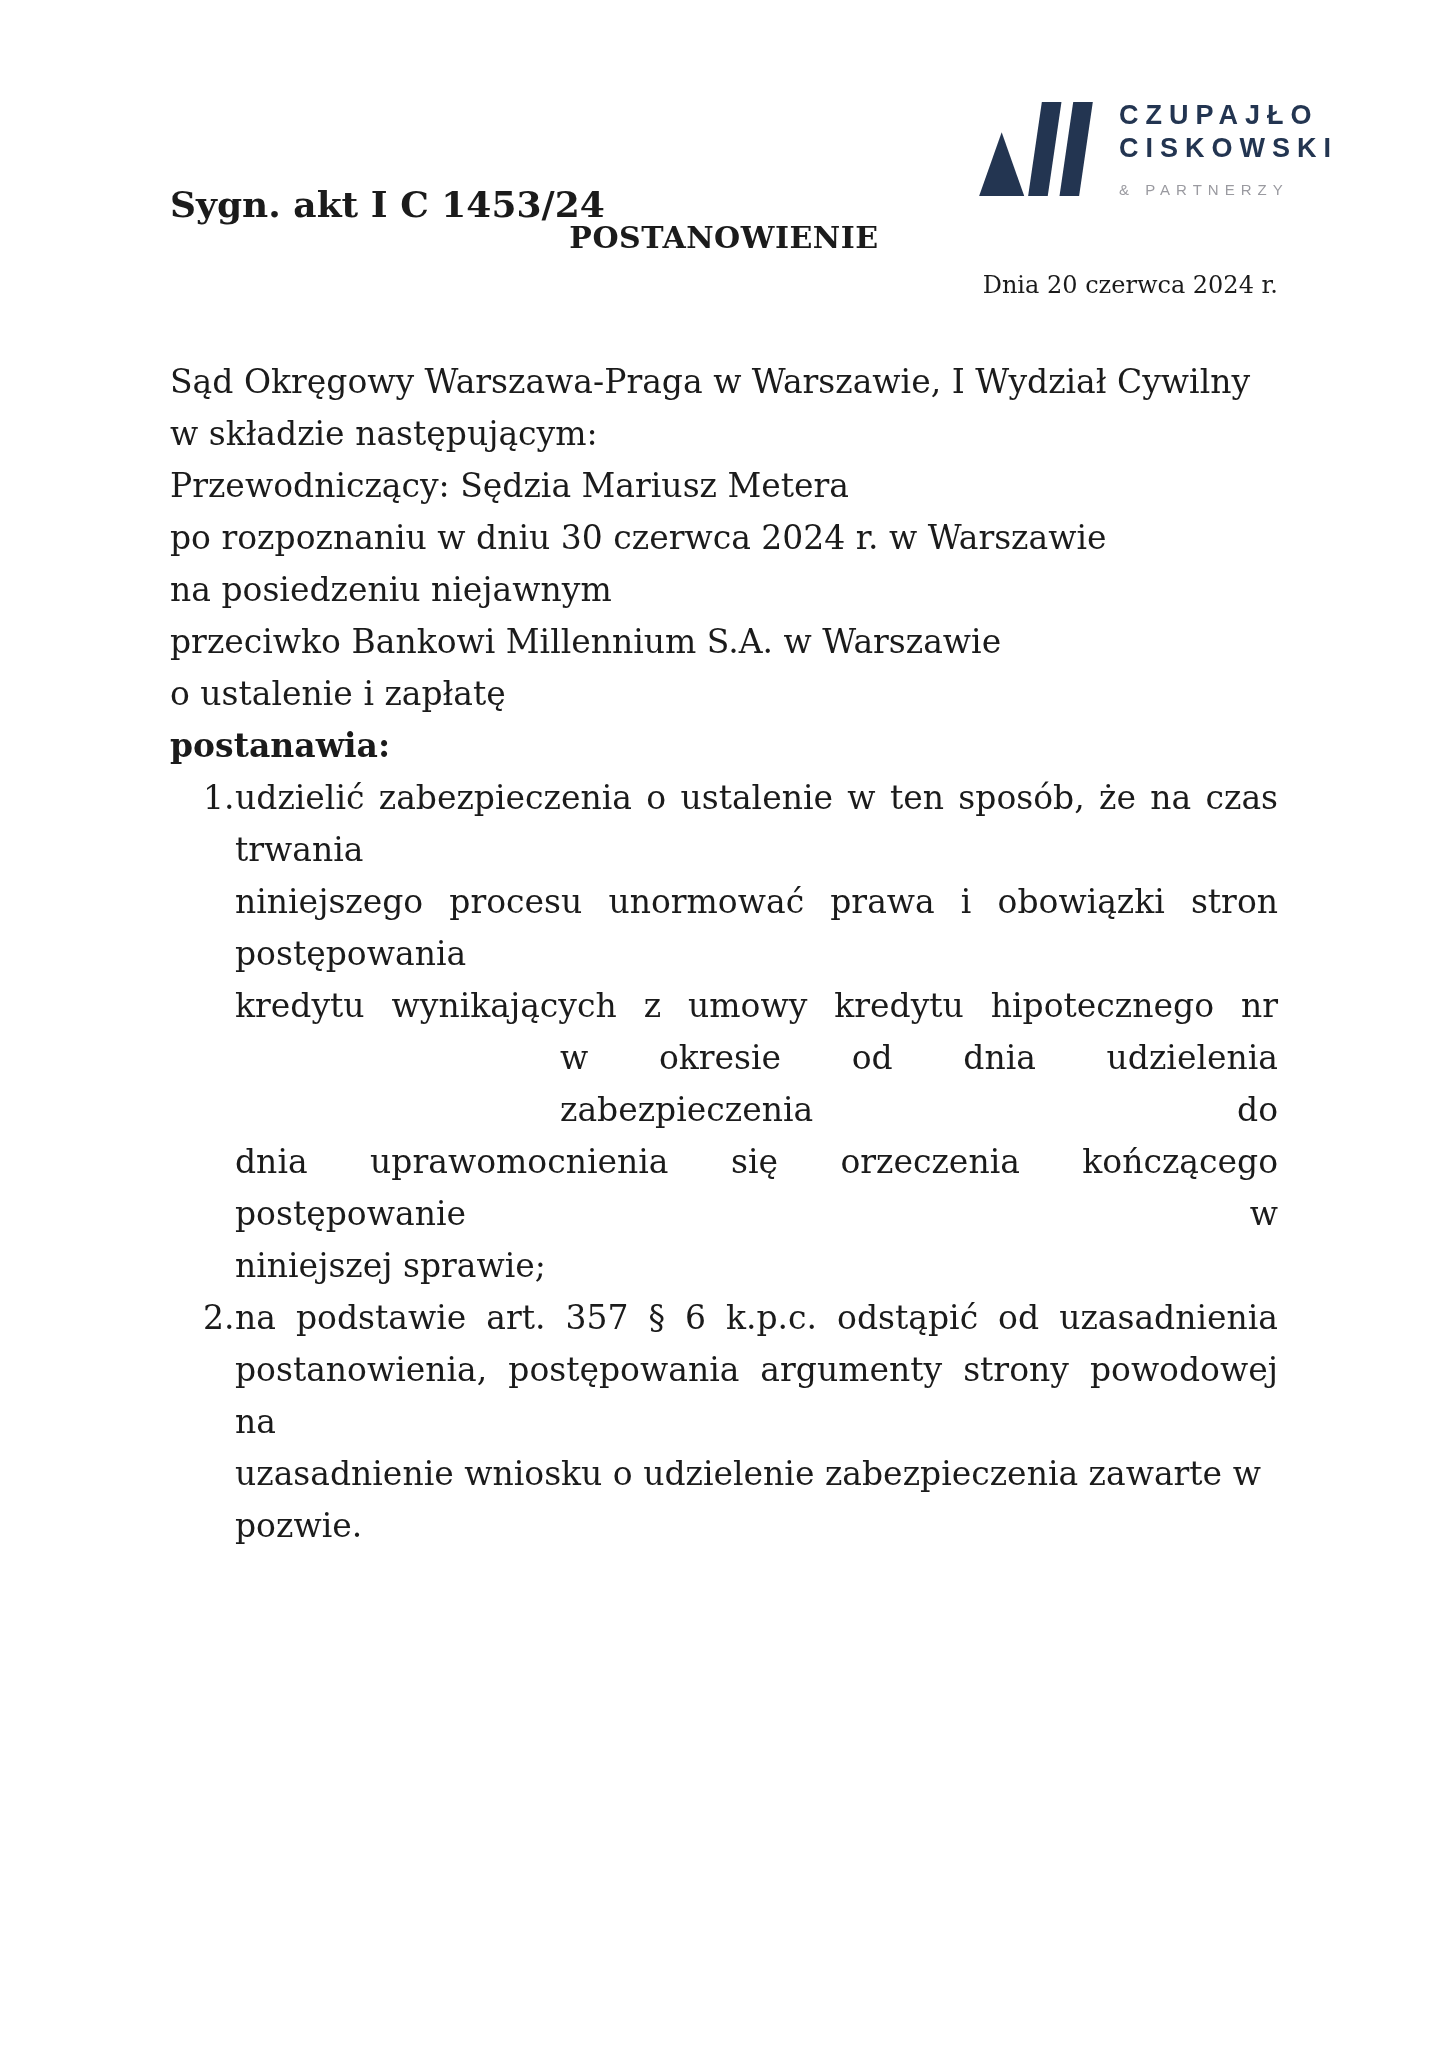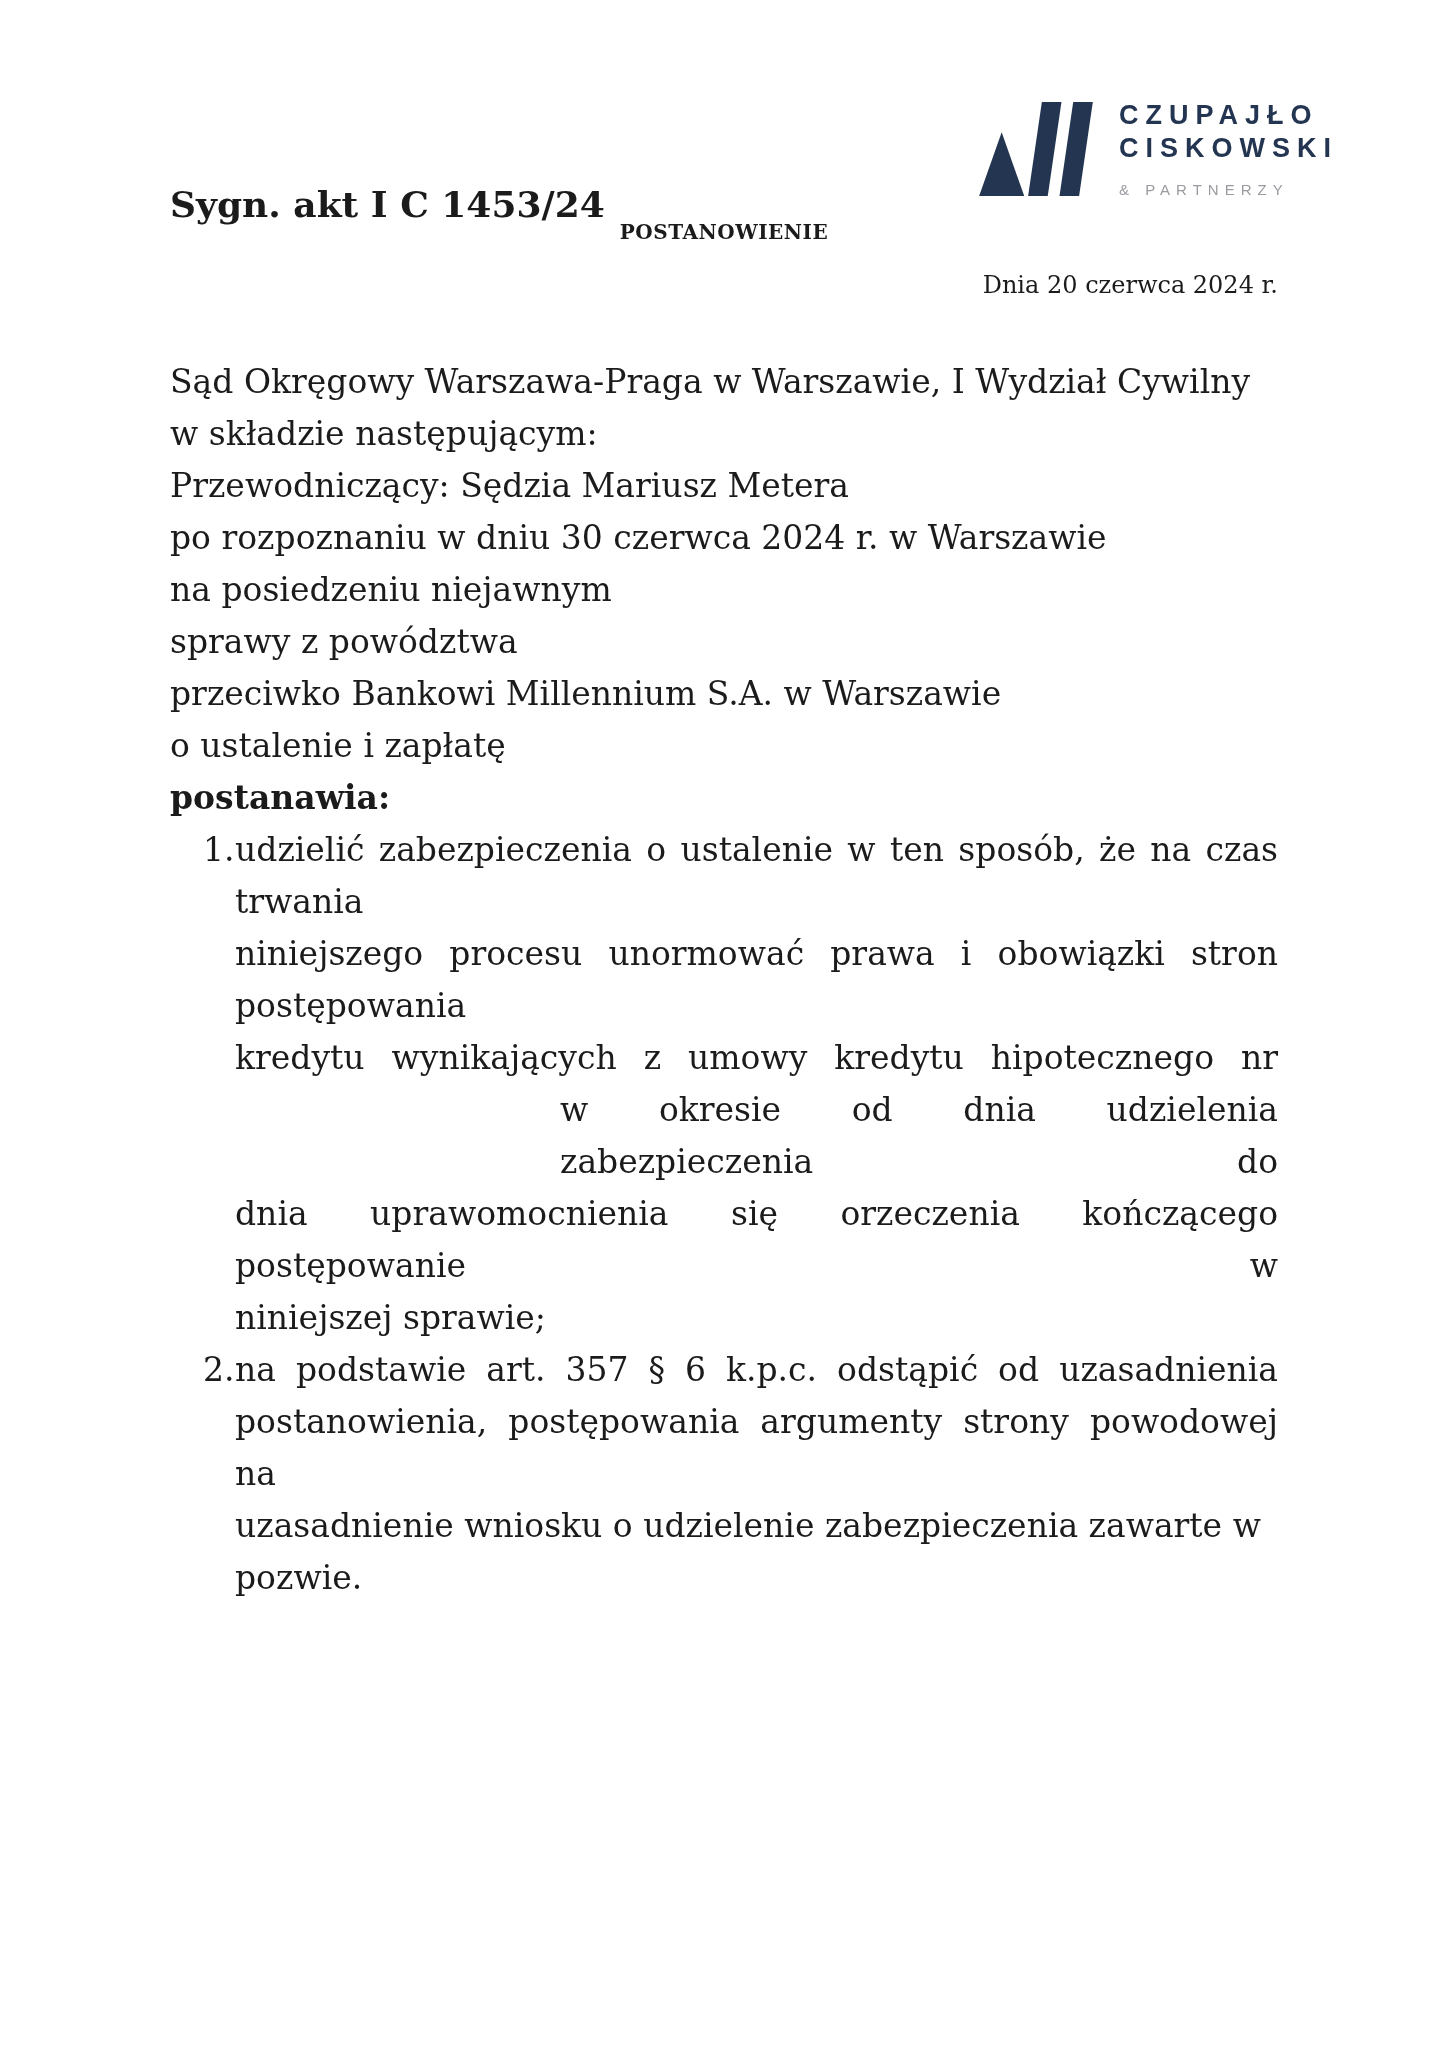--- a/index.html
+++ b/index.html
@@ -15,21 +15,21 @@
 
   
   .sygn{position:absolute;left:170px;top:183px;font-size:36px;white-space:nowrap;font-weight:bold;}
   .logo{position:absolute;left:975px;top:100px;display:flex;align-items:center;gap:24px;}
   .logo svg{display:block;}
   .logo-text{font-family:"Liberation Sans",sans-serif;line-height:1;}
   .logo-l12{font-size:27px;letter-spacing:7px;color:var(--logo-navy);font-weight:bold;
             margin-bottom:6px;white-space:nowrap;}
   .logo-l3{font-size:15px;letter-spacing:6px;color:var(--logo-gray);margin-top:20px;white-space:nowrap;}
   .title{position:absolute;left:0;top:220px;width:1448px;text-align:center;
-         font-size:20px;font-weight:bold;letter-spacing:0.5px;}
+         font-size:30px;font-weight:bold;letter-spacing:0.5px;}
   .date{position:absolute;top:271px;right:170px;font-size:24px;white-space:nowrap;}
 
   
   .doc-body{position:absolute;left:170px;top:356px;width:1108px;
             font-size:33px;line-height:52px;}
   .line{white-space:nowrap;}
   .bold{font-weight:bold;}
   .item{position:relative;padding-left:65px;}
   .num{position:absolute;left:33px;top:0;}
   .j{text-align:justify;text-align-last:justify;}
@@ -58,21 +58,20 @@
   <div class="title">POSTANOWIENIE</div>
 
   <div class="date">Dnia 20 czerwca 2024 r.</div>
 
   <div class="doc-body">
     <div class="line">Sąd Okręgowy Warszawa-Praga w Warszawie, I Wydział Cywilny</div>
     <div class="line">w składzie następującym:</div>
     <div class="line">Przewodniczący: Sędzia Mariusz Metera</div>
     <div class="line">po rozpoznaniu w dniu 30 czerwca 2024 r. w Warszawie</div>
     <div class="line">na posiedzeniu niejawnym</div>
-    <div class="line">sprawy z powództwa</div>
     <div class="line">przeciwko Bankowi Millennium S.A. w Warszawie</div>
     <div class="line">o ustalenie i zapłatę</div>
     <div class="line bold">postanawia:</div>
 
     <div class="item">
       <span class="num">1.</span>
       <div class="iline j">udzielić zabezpieczenia o ustalenie w ten sposób, że na czas trwania</div>
       <div class="iline j">niniejszego procesu unormować prawa i obowiązki stron postępowania</div>
       <div class="iline j">kredytu wynikających z umowy kredytu hipotecznego nr</div>
       <div class="iline j gap-left">w okresie od dnia udzielenia zabezpieczenia do</div>

